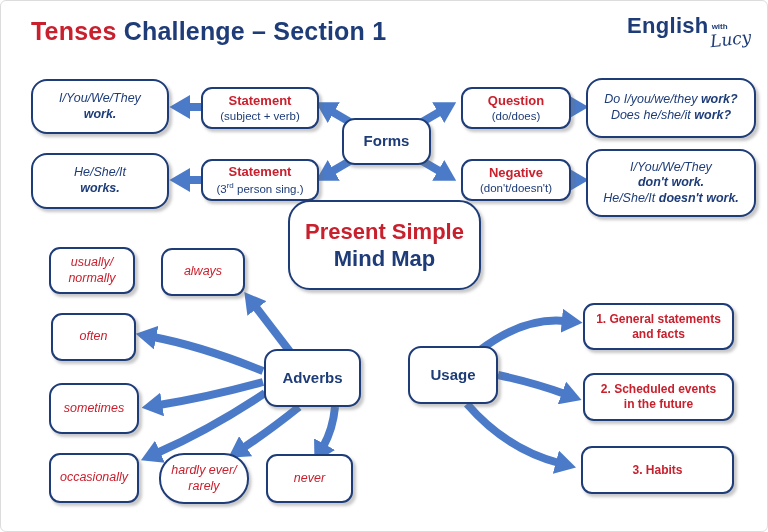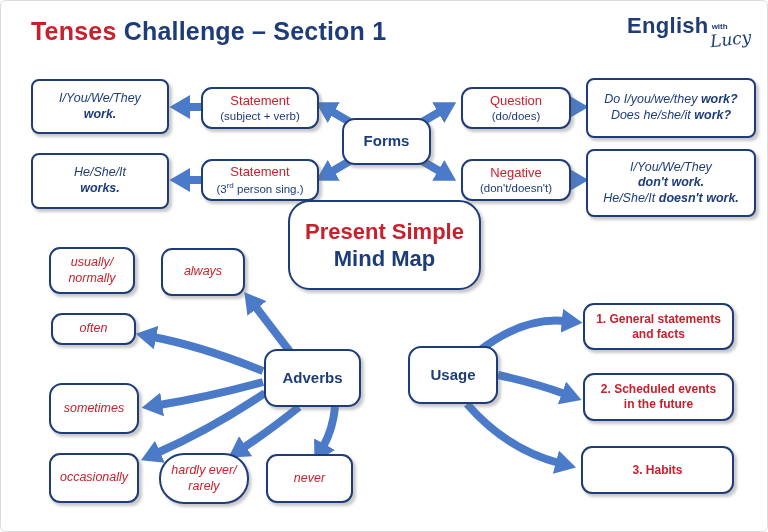--- a/index.html
+++ b/index.html
@@ -17,24 +17,24 @@
   .logo .stack{display:flex;flex-direction:column;align-items:flex-start;margin-left:1px;margin-top:10px;}
   .logo .with{font-size:8px;font-weight:700;line-height:8px;margin-left:2px;}
   .logo .lucy{font-family:"DejaVu Serif", serif;font-style:italic;font-size:17px;line-height:16px;transform:rotate(-6deg);}
   
   .box{
     position:absolute;background:#fff;border:2px solid #1e3c78;border-radius:11px;
     box-shadow:2.5px 3px 3px rgba(110,110,110,.38);
     display:flex;flex-direction:column;align-items:center;justify-content:center;
     text-align:center;box-sizing:border-box;line-height:1.25;
   }
-  .r16{border-radius:8px;}
+  .r16{border-radius:16px;}
   .example{color:#1e3c78;font-style:italic;font-size:12.5px;}
   .example .bold{font-weight:700;}
-  .labelbox .ttl{color:#c9202e;font-weight:400;font-size:13px;}
+  .labelbox .ttl{color:#c9202e;font-weight:700;font-size:13px;}
   .labelbox .sub{color:#1e3c78;font-size:11.5px;}
   .hub{color:#1e3c78;font-weight:700;font-size:15px;border-radius:13px;}
   .adv{color:#c9202e;font-style:italic;font-size:12.5px;}
   .usage-item{color:#c9202e;font-weight:700;font-size:12px;}
   .multiline{white-space:pre-line;}
   .center-box{border-radius:22px;border-width:2.5px;}
   .center-box .l1{color:#c9202e;font-weight:700;font-size:22px;line-height:1.3;}
   .center-box .l2{color:#1e3c78;font-weight:700;font-size:22px;line-height:1.2;}
   sup{font-size:8px;}
   
@@ -127,21 +127,21 @@
     <span class="l2">Mind Map</span>
   </div>
 
   <div class="box adv" style="left:48px;top:246px;width:86px;height:47px;">
     <span class="multiline">usually/
 normally</span>
   </div>
   <div class="box adv" style="left:160px;top:247px;width:84px;height:48px;">
     <span class="multiline">always</span>
   </div>
-  <div class="box adv" style="left:50px;top:312px;width:85px;height:32px;align-items:center;">
+  <div class="box adv" style="left:50px;top:312px;width:85px;height:48px;align-items:center;">
     <span class="multiline">often</span>
   </div>
   <div class="box adv" style="left:48px;top:382px;width:90px;height:51px;border-radius:13px;">
     <span class="multiline">sometimes</span>
   </div>
   <div class="box adv" style="left:48px;top:452px;width:90px;height:50px;">
     <span class="multiline">occasionally</span>
   </div>
   <div class="box adv" style="left:158px;top:452px;width:90px;height:51px;border-radius:25px;">
     <span class="multiline">hardly ever/

